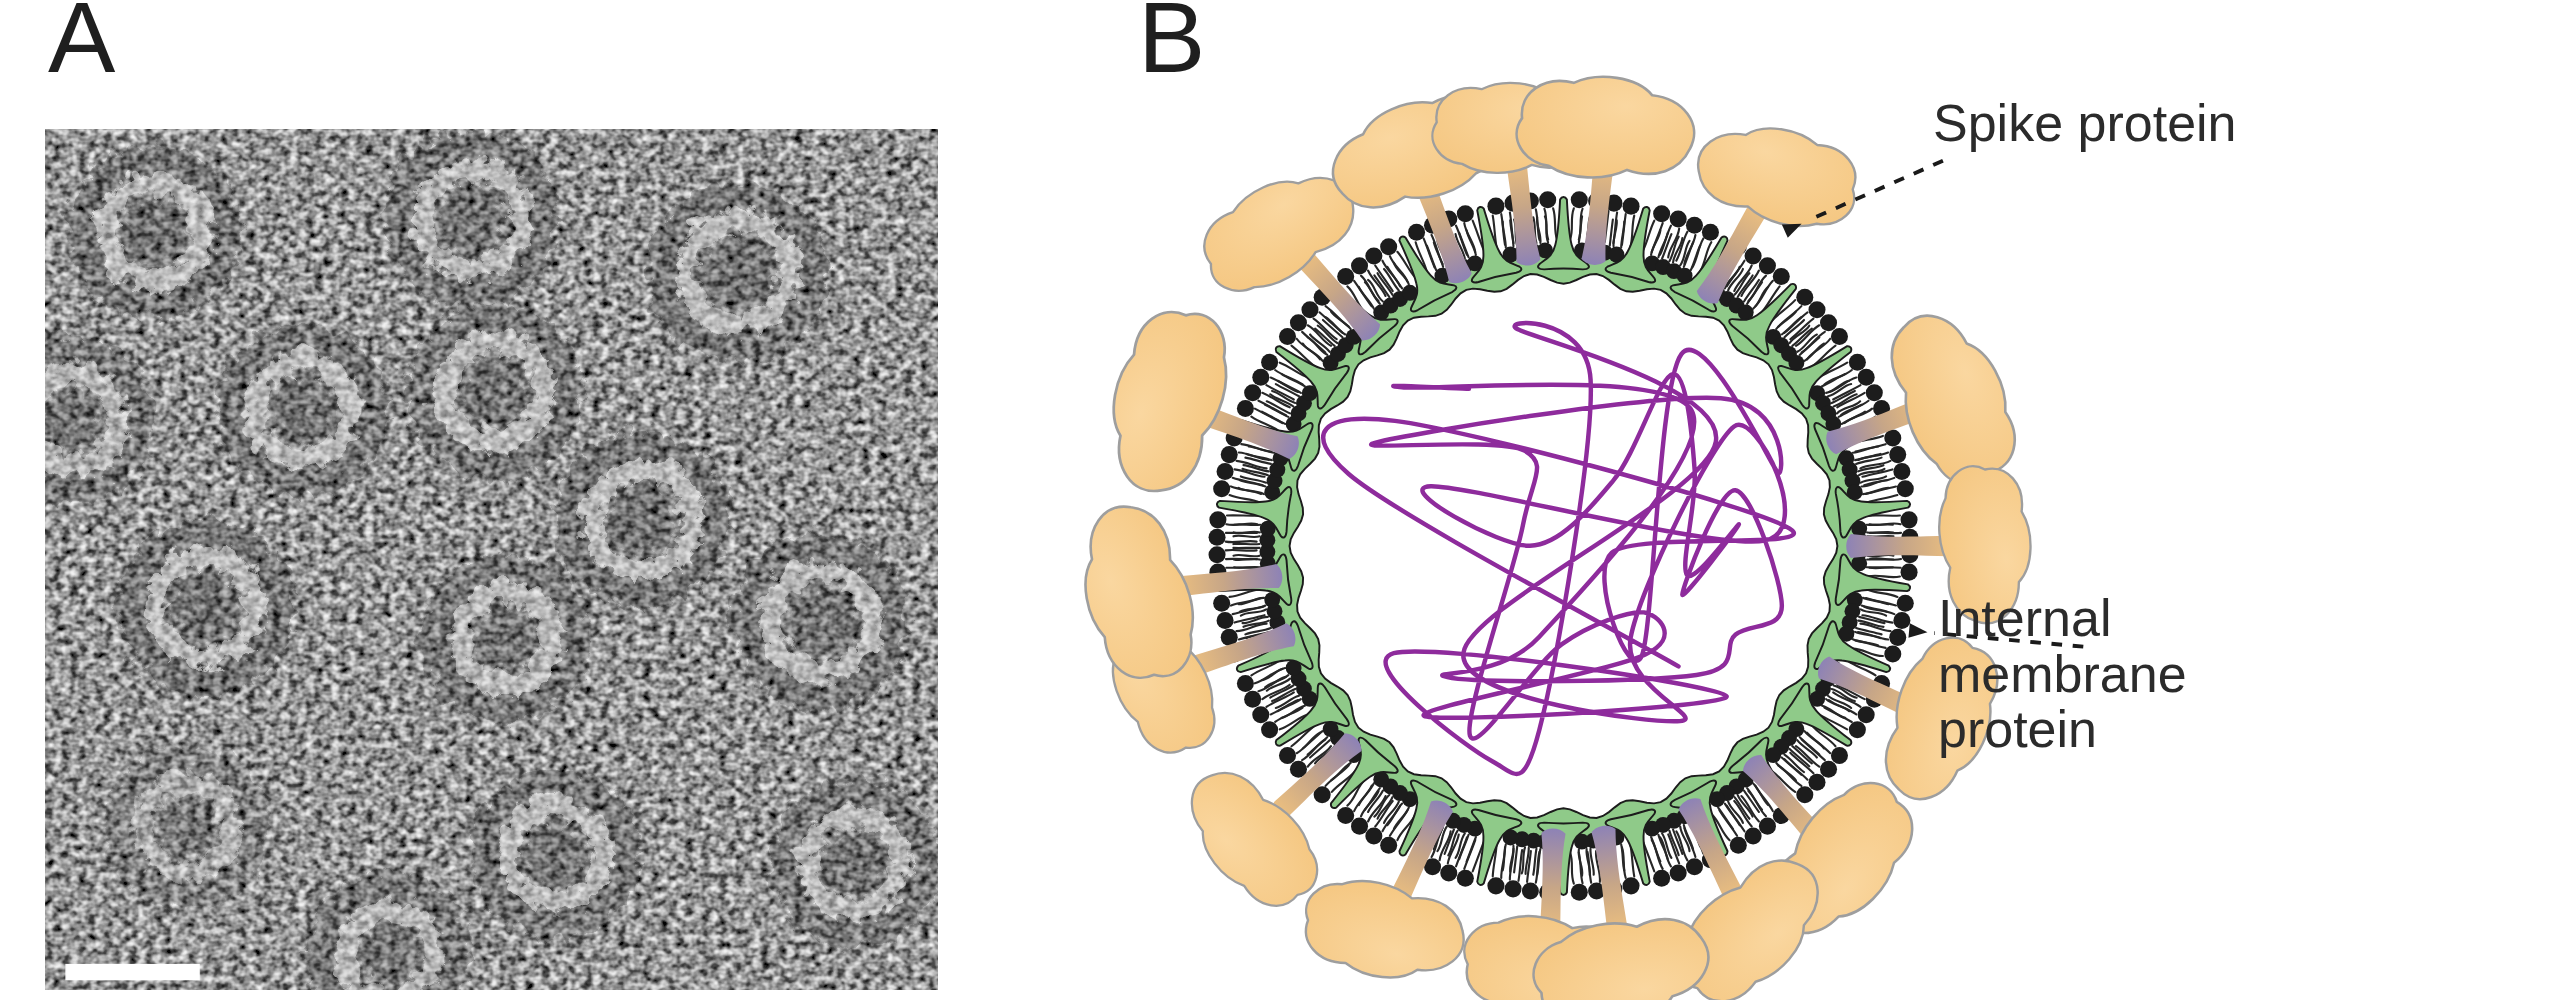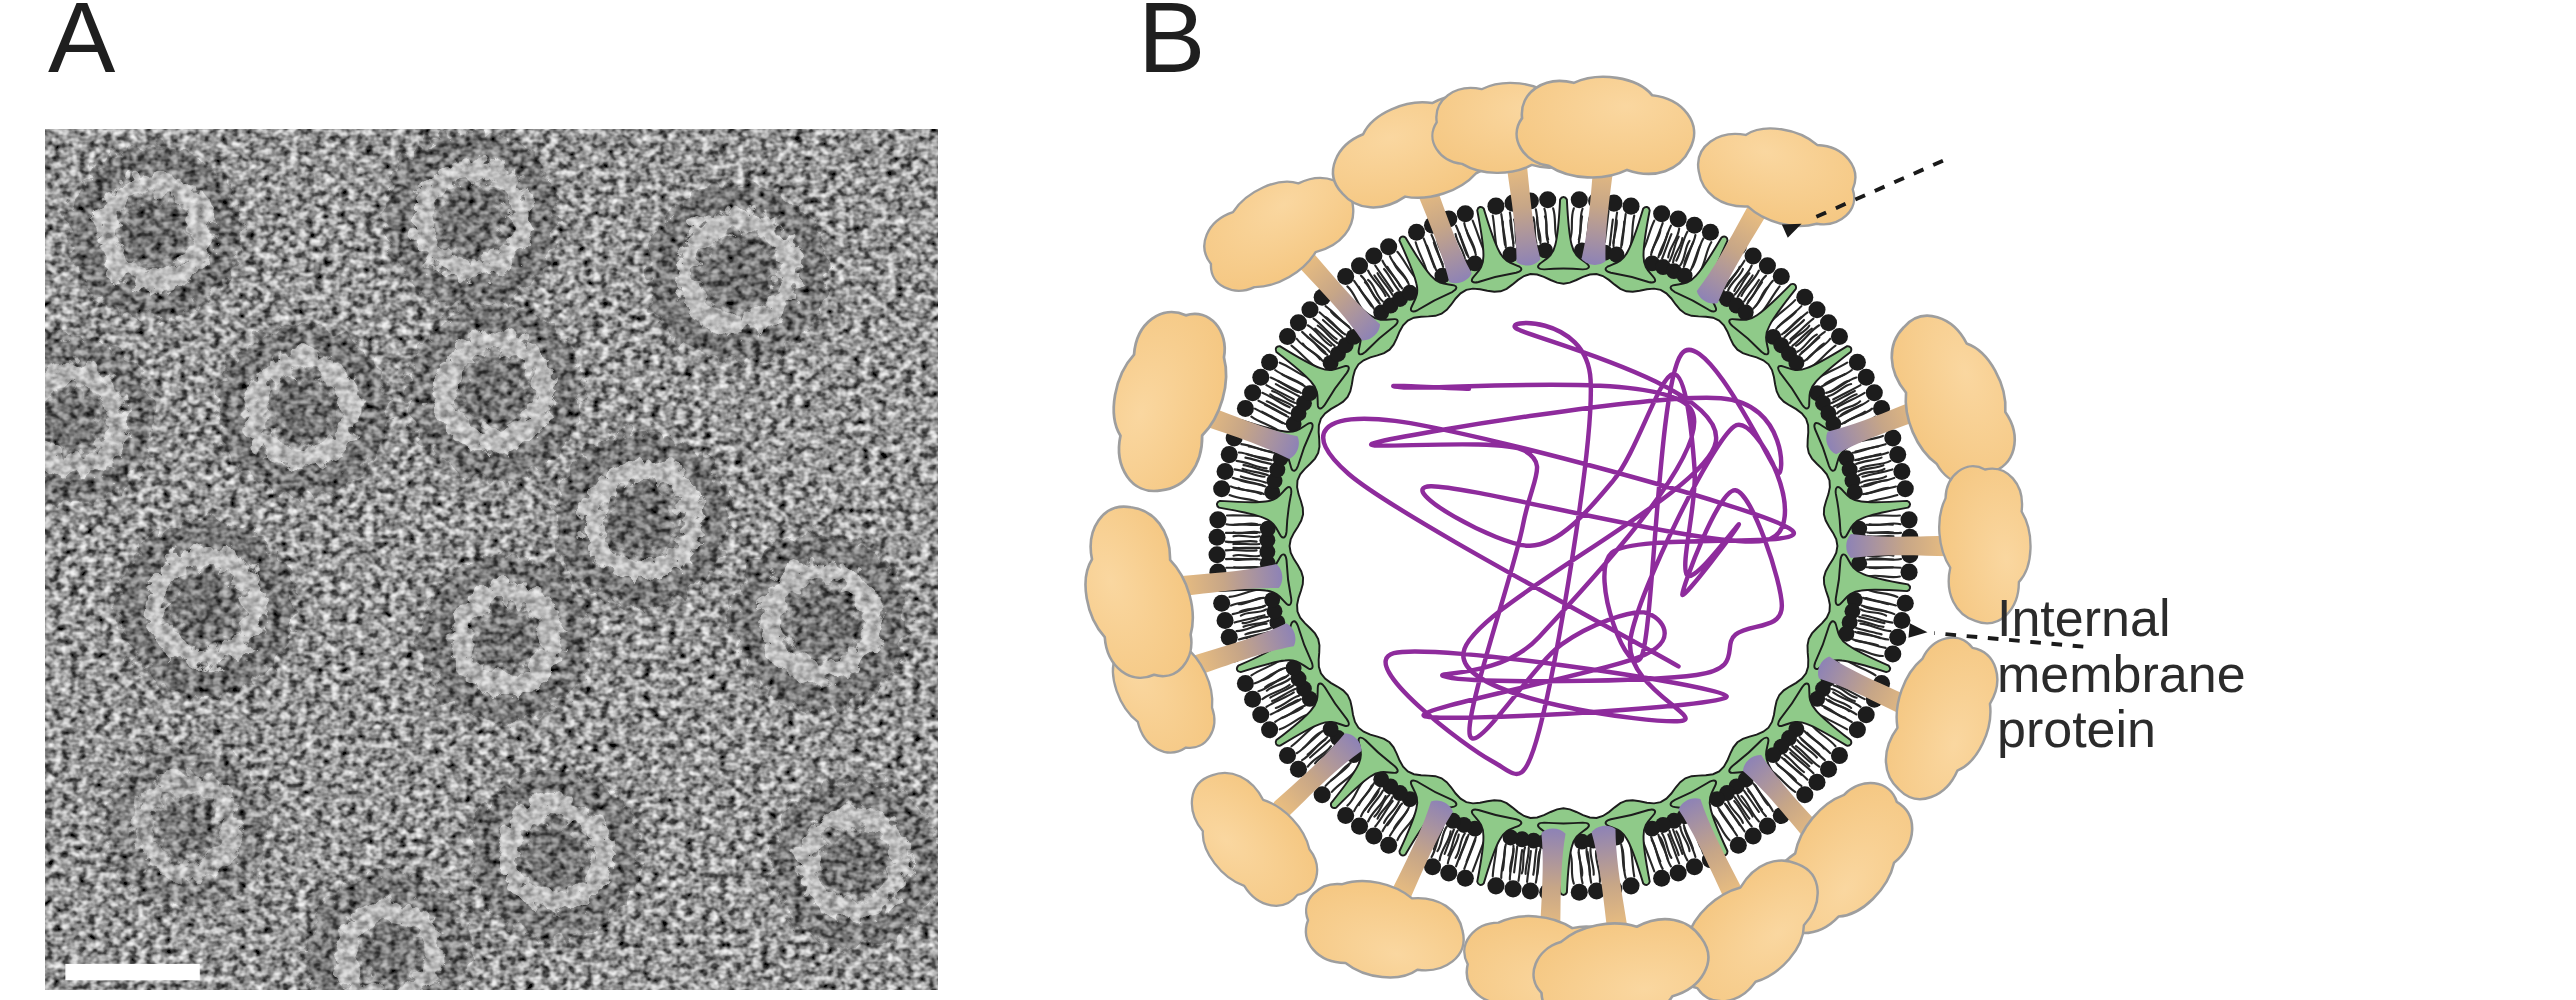--- a/index.html
+++ b/index.html
@@ -3,21 +3,21 @@
 <meta charset="utf-8">
 <style>
   html,body{margin:0;padding:0;background:#fff;}
   .figure{position:relative;width:2576px;height:1001px;background:#ffffff;overflow:hidden;
           font-family:"Liberation Sans",sans-serif;}
   .panel-letter{position:absolute;font-size:101px;line-height:1;font-weight:500;color:#1f1f1f;}
   #labelA{left:48px;top:-13.5px;}
   #labelB{left:1138px;top:-13.5px;}
   .anno{position:absolute;font-size:52px;color:#2b2b2b;line-height:1.07;}
   #spike-label{left:1933px;top:96px;white-space:nowrap;}
-  #imp-label{left:1997px;top:591px;width:300px;}
+  #imp-label{left:1938px;top:591px;width:300px;}
   #em-host{position:absolute;left:45px;top:129px;width:893px;height:861px;}
   #diagram-host{position:absolute;left:1064px;top:0px;width:1512px;height:1001px;}
   svg{display:block;}
 </style>
 </head>
 <body>
 
 <div class="figure">
   <div class="panel-letter" id="labelA">A</div>
   <div class="panel-letter" id="labelB">B</div>
@@ -965,15 +965,16 @@
     <g stroke="#1a1a1a" stroke-width="4" stroke-dasharray="11 11" fill="none">
           <path d="M 908 166 L 768 228"></path>
           <path d="M 1053 668 L 899 654"></path>
         </g>
         <g fill="#1a1a1a">
           <path d="M 0 0 L 19 -7.5 L 19 7.5 Z" transform="translate(762 231) rotate(156.0)"></path>
           <path d="M 0 0 L 19 -7.5 L 19 7.5 Z" transform="translate(892 653) rotate(-174.7)"></path>
         </g>
   </svg>
     </div>
+  <div class="anno" id="spike-label">Spike protein</div>
   <div class="anno" id="imp-label">Internal membrane protein</div>
 </div>
 
 
 </body></html>

